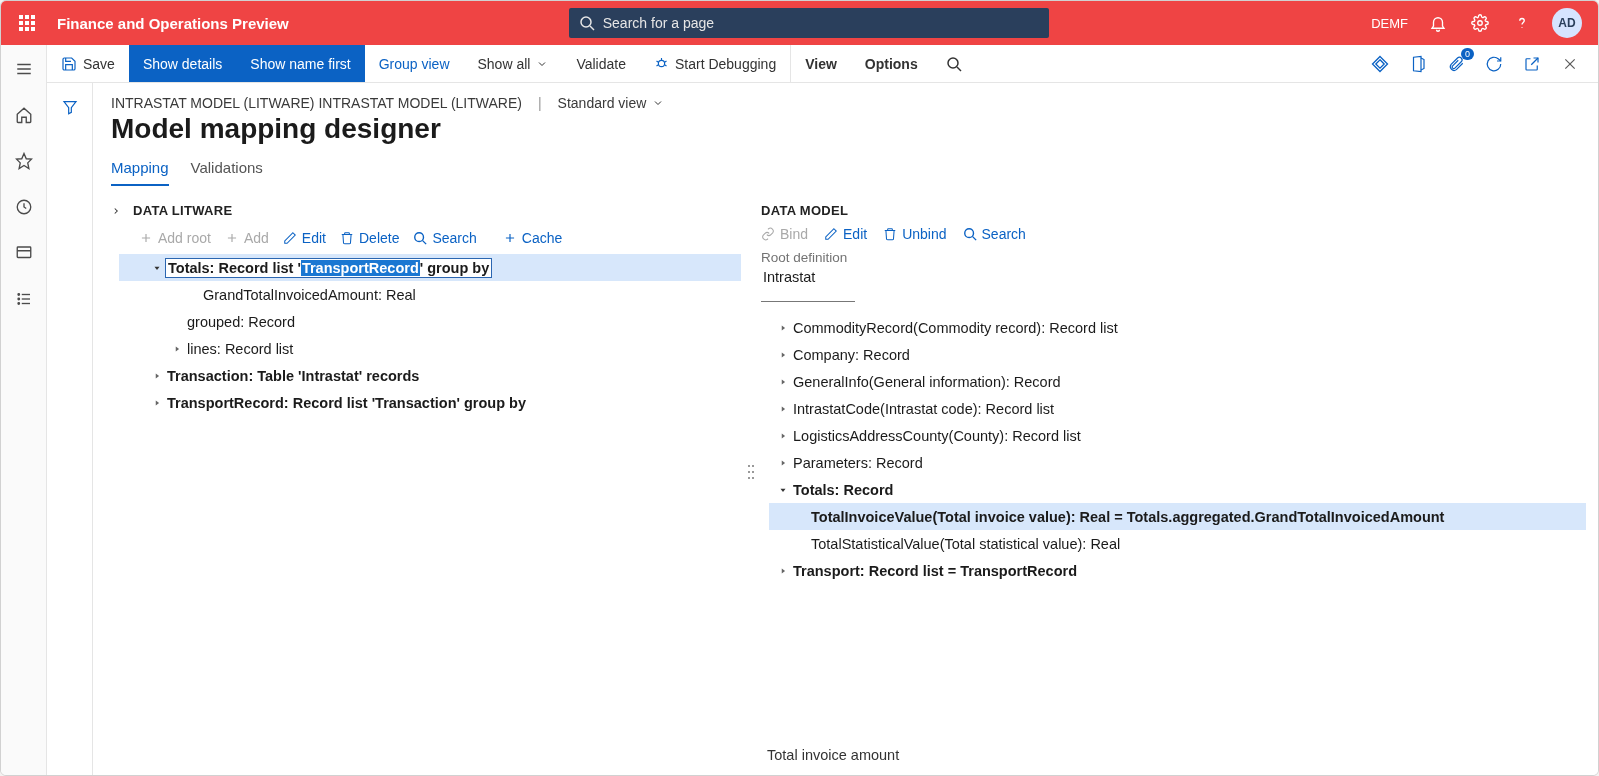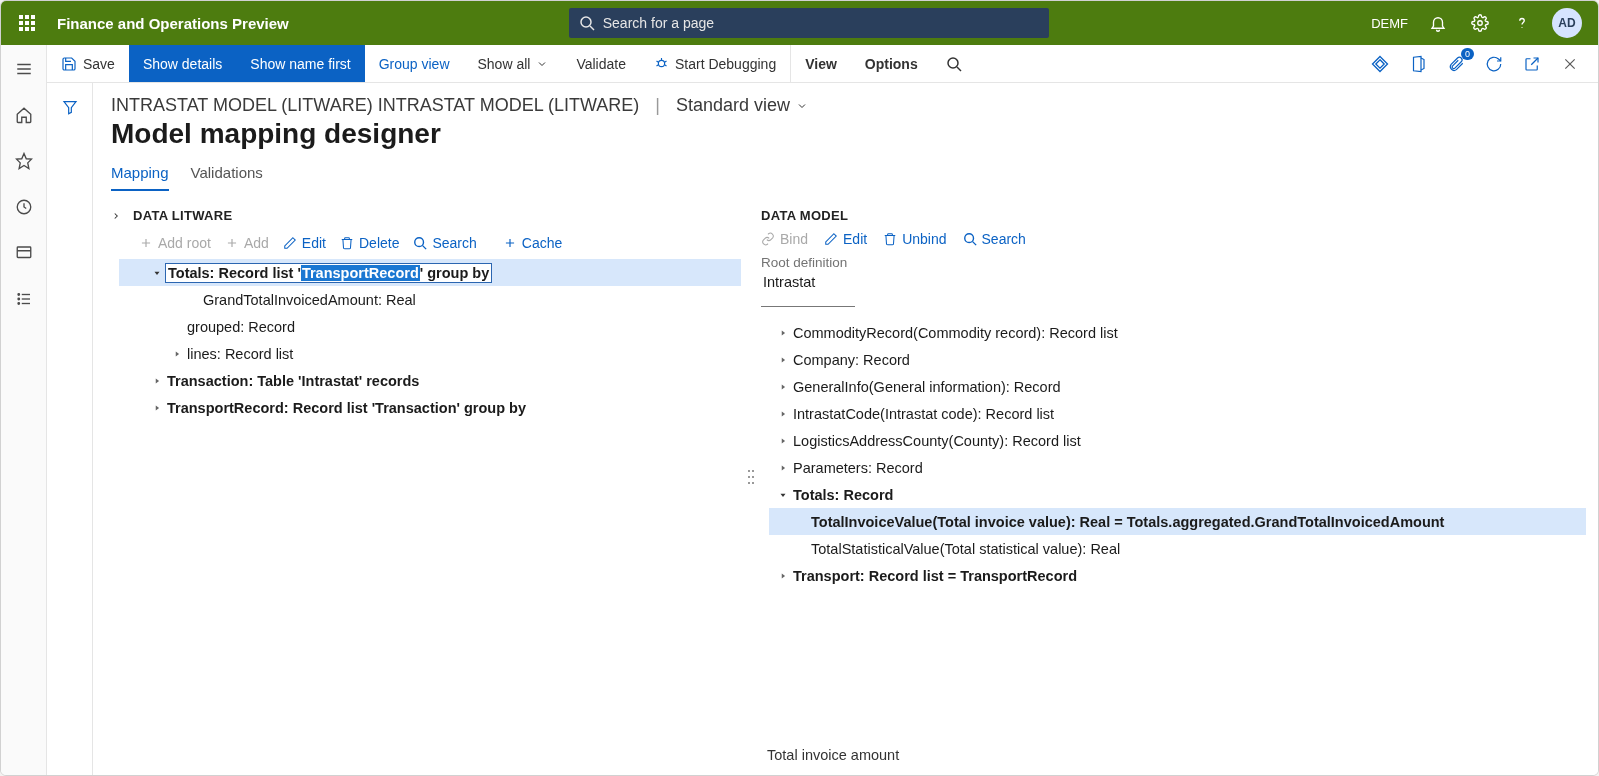--- a/index.html
+++ b/index.html
@@ -1,20 +1,20 @@
 <!DOCTYPE html>
 <html><head>
 <meta charset="utf-8">
 <style>
   * { box-sizing: border-box; margin: 0; padding: 0; }
   html, body { height: 100%; font-family: "Segoe UI", Arial, sans-serif; font-size: 14px; color: #1b1b1b; background: #f3f2f1; }
   body { width: 1599px; height: 776px; overflow: hidden; background: #fff; border: 1px solid #d1d1d1; border-radius: 6px; position: relative; }
 
   
-  .topbar { height: 44px; background: #4d7c0f; color: #fff; display: flex; align-items: center; padding: 0 10px 0 10px; }
+  .topbar { height: 44px; background: #ef4444; color: #fff; display: flex; align-items: center; padding: 0 10px 0 10px; }
   .topbar .waffle { width: 32px; display:flex; justify-content:center; align-items:center; }
   .waffle-icon { display:grid; grid-template-columns: repeat(3,4px); grid-template-rows: repeat(3,4px); gap:2px; }
   .waffle-icon span { background:#fff; width:4px; height:4px; }
   .topbar .app-title { font-weight:600; font-size:15px; margin-left: 14px; flex: 0 0 auto; }
   .topbar .spacer-left { flex: 0 0 260px; }
   .search-wrap { flex: 0 0 480px; margin-left: 20px; }
   .searchbox { height: 30px; width: 100%; background: #2a3f5c; border-radius: 2px; display:flex; align-items:center; padding: 0 10px; color:#e6e6e6; }
   .searchbox svg { margin-right:8px; }
   .topbar .flexgrow { flex:1; }
   .topbar .right-group { display:flex; align-items:center; gap:18px; padding-right:6px; }
@@ -37,21 +37,21 @@
   .actionbar .spacer { flex:1; }
   .actbar-right { display:flex; align-items:center; gap:14px; padding-right:16px; }
   .act-icon { width:24px; height:24px; display:flex; align-items:center; justify-content:center; color:#0b62c4; cursor:pointer; position:relative; }
   .act-icon.gray { color:#5a5a5a; }
   .badge { position:absolute; top:-4px; right:-6px; background:#0b62c4; color:#fff; border-radius:8px; font-size:9px; padding:0 4px; line-height:12px; }
 
   
   .content { flex:1; display:flex; min-height:0; }
   .filter-col { width:46px; border-right:1px solid #e5e5e5; padding-top:6px; display:flex; justify-content:center; background:#fff; }
   .page { flex:1; padding: 12px 0 0 18px; display:flex; flex-direction:column; min-width:0; background:#fff; }
-  .breadcrumb-row { display:flex; align-items:center; gap:16px; color:#3a3a3a; font-size:18px; }
+  .breadcrumb-row { display:flex; align-items:center; gap:16px; color:#3a3a3a; font-size:14px; }
   .breadcrumb-row .sep { color:#999; }
   .stdview { display:flex; align-items:center; gap:6px; cursor:pointer; }
   .page-title { font-size:28px; font-weight:600; margin-top:2px; }
   .tab-row { display:flex; gap:22px; margin-top:14px; border-bottom:1px solid transparent; }
   .tab { padding-bottom:8px; font-size:15px; color:#555; cursor:pointer; }
   .tab.active { color:#0b62c4; border-bottom:2px solid #0b62c4; }
 
   .panels { flex:1; display:flex; min-height:0; margin-top:16px; }
   .panel-left { flex: 0 0 630px; display:flex; flex-direction:column; min-height:0; }
   .panel-right { flex:1; display:flex; flex-direction:column; min-height:0; padding-right:12px; }

